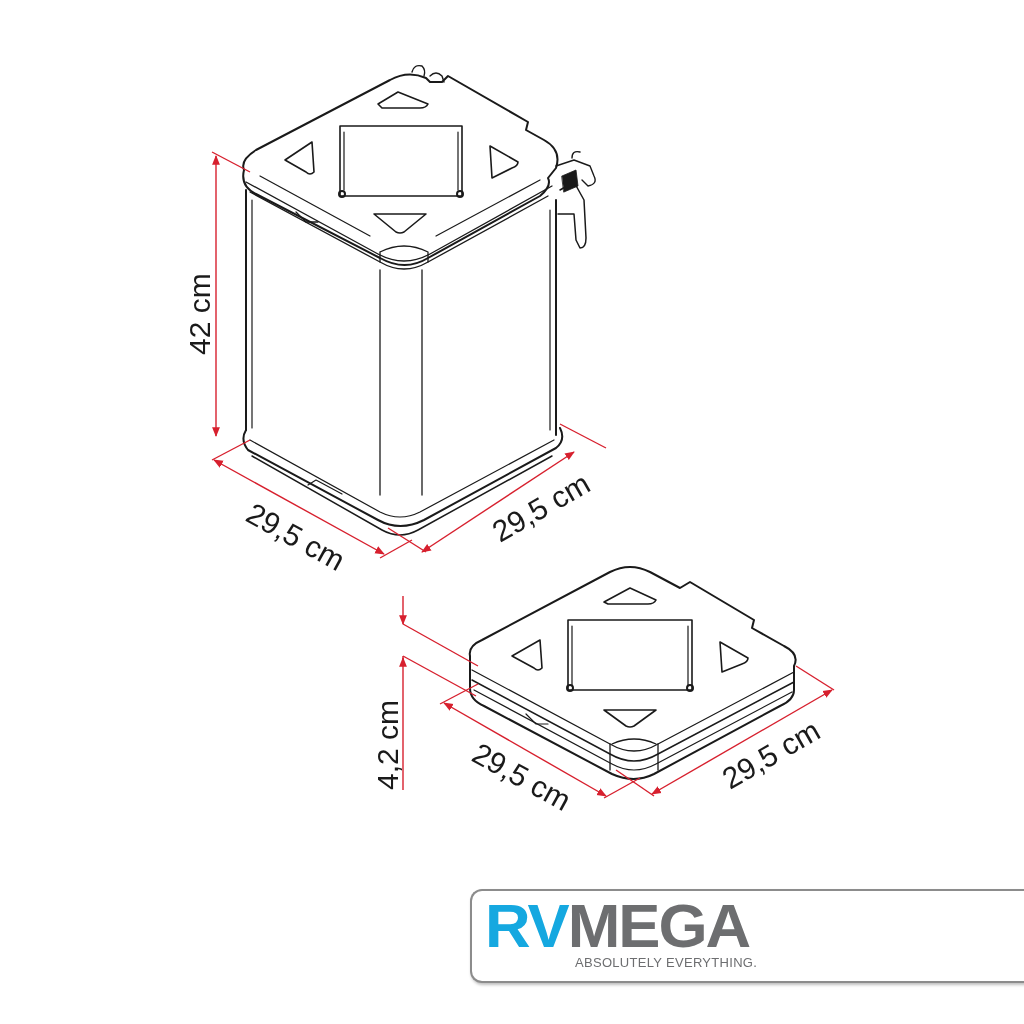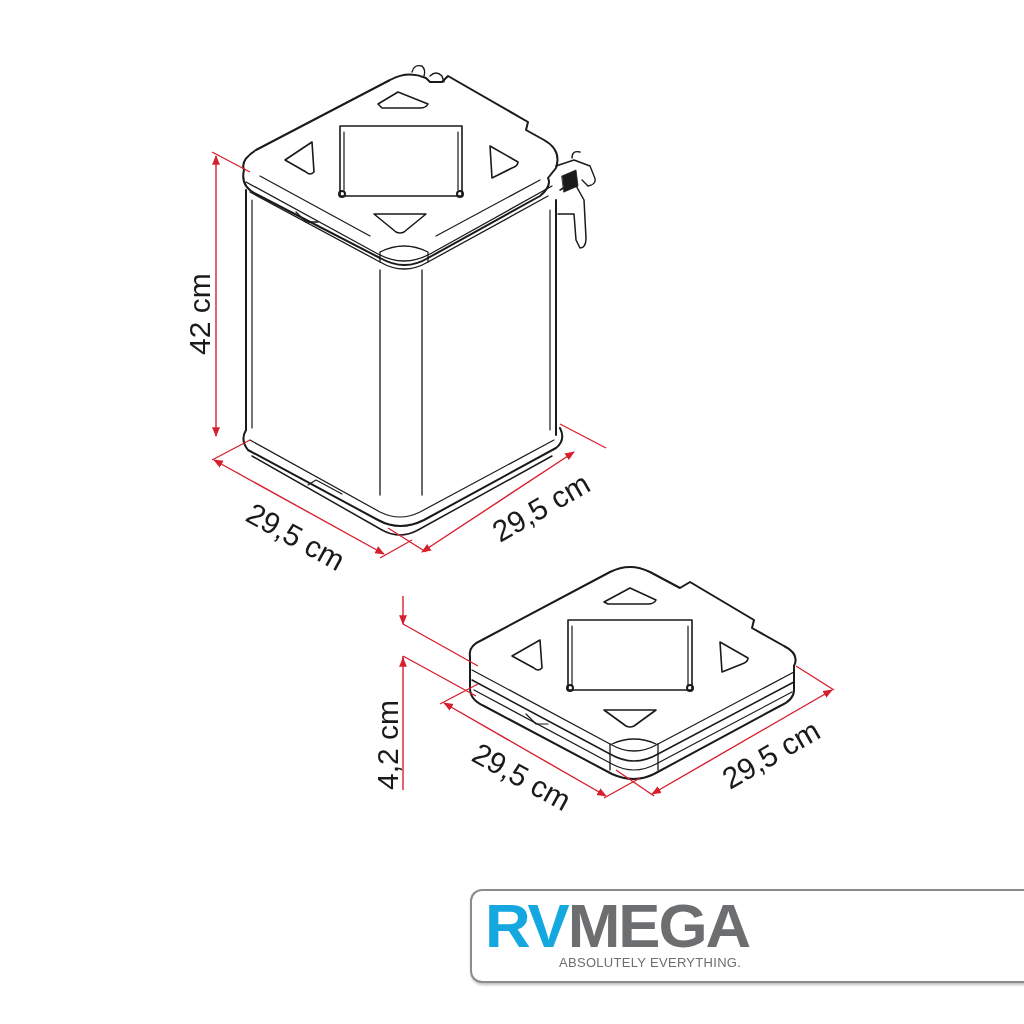--- a/index.html
+++ b/index.html
@@ -7,21 +7,21 @@
   #canvas { position: absolute; left: 0; top: 0; width: 1024px; height: 1024px; }
   .dim-label { font-family: "Liberation Sans", sans-serif; font-size: 30px; fill: #1a1a1a; }
   .logo-box {
     position: absolute; left: 470px; top: 889px; width: 600px; height: 90px;
     border: 2px solid #8c8c8c; border-right: none; border-radius: 12px 0 0 12px;
     background: #ffffff; box-shadow: 1px 2px 3px rgba(0,0,0,0.25);
   }
   .logo-word { position: absolute; left: 13px; top: 2px; font-family: "Liberation Sans", sans-serif; font-weight: bold; font-size: 62px; letter-spacing: -2px; line-height: 66px; transform: scaleX(1.02); transform-origin: left; }
   .logo-rv { color: #15a8e0; }
   .logo-mega { color: #6d6e70; }
-  .logo-tag { position: absolute; left: 87px; top: 64px; font-family: "Liberation Sans", sans-serif; font-size: 13px; color: #6d6e70; letter-spacing: 0.3px; }
+  .logo-tag { position: absolute; left: 103px; top: 64px; font-family: "Liberation Sans", sans-serif; font-size: 13px; color: #6d6e70; letter-spacing: 0.3px; }
 </style>
 </head>
 <body>
 
 <svg id="canvas" viewBox="0 0 1024 1024" xmlns="http://www.w3.org/2000/svg">
   <defs>
     <marker id="arr" viewBox="0 0 10 10" refX="9" refY="5" markerWidth="7" markerHeight="7" orient="auto-start-reverse">
       <path d="M0,1 L10,5 L0,9 z" fill="#d7202e"></path>
     </marker>
   </defs>

